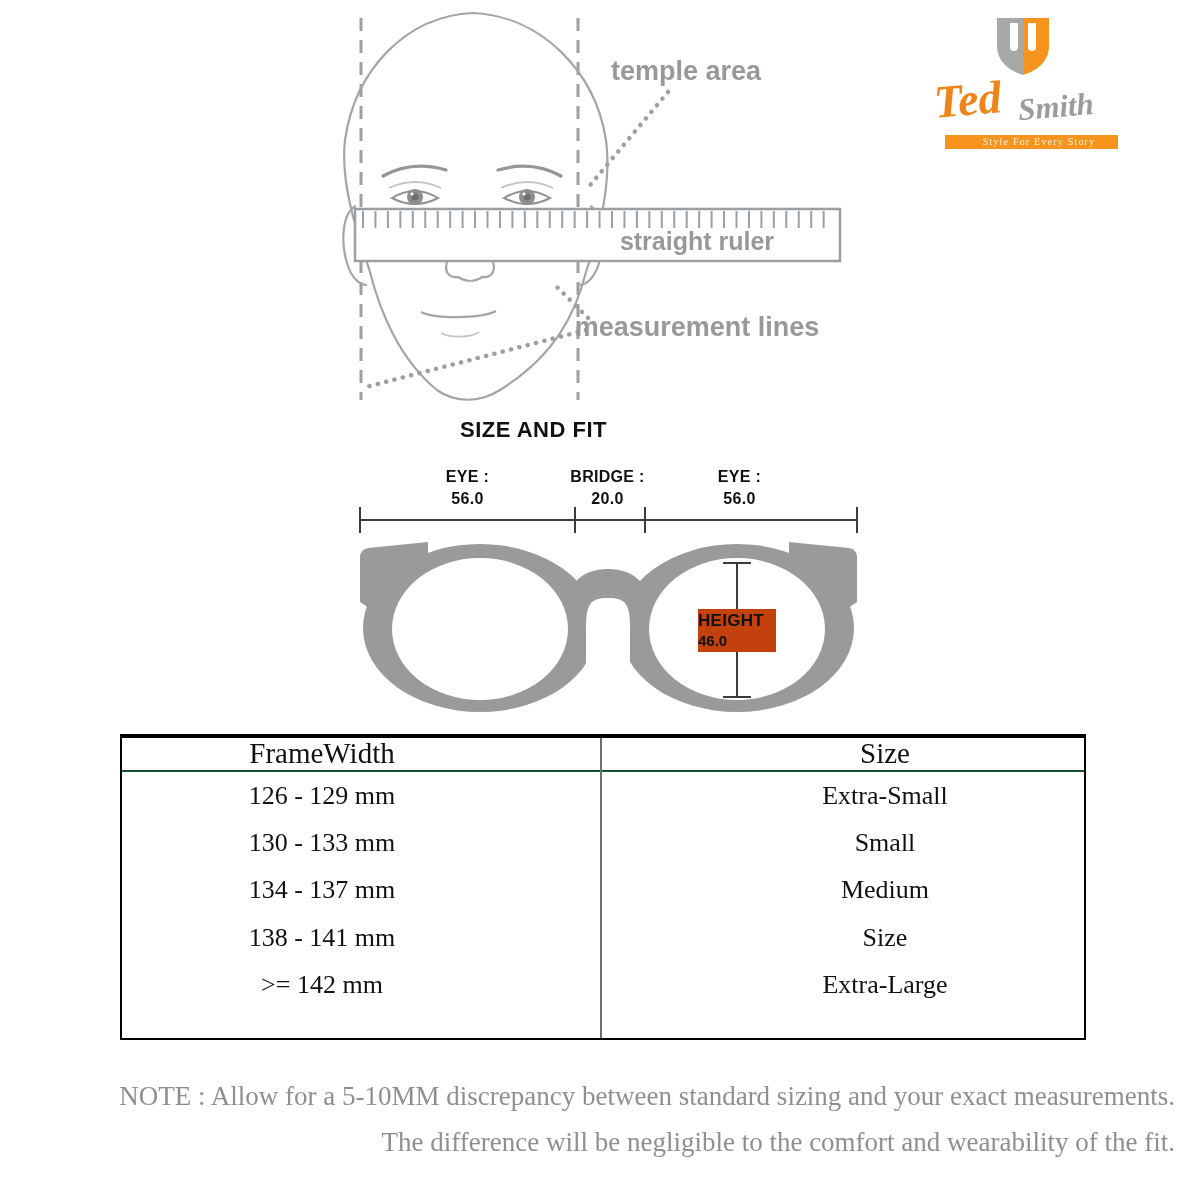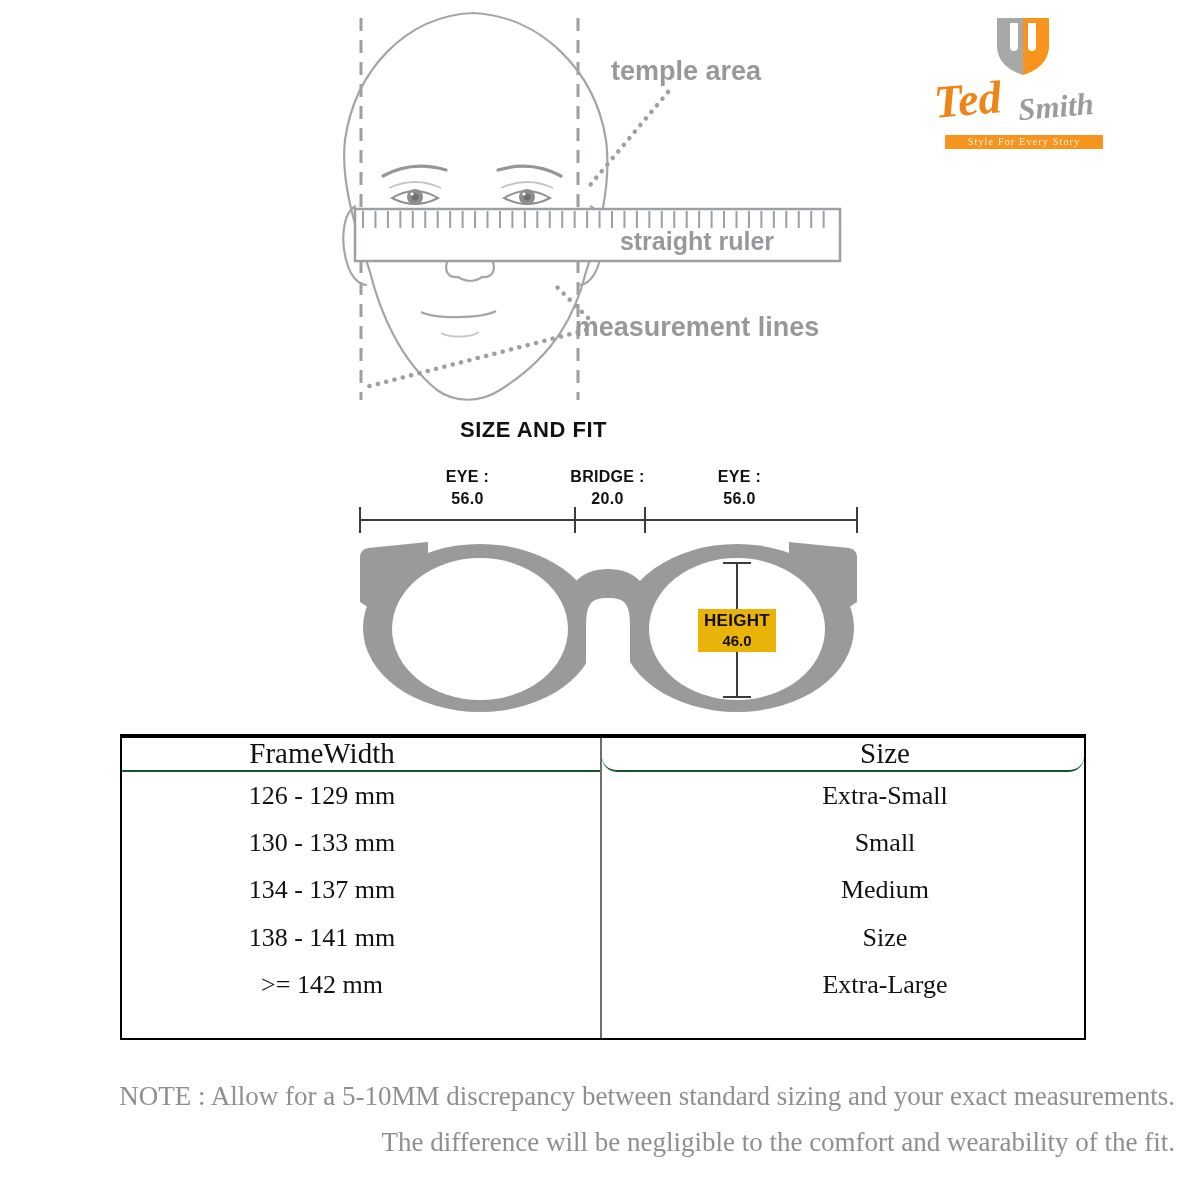--- a/index.html
+++ b/index.html
@@ -23,56 +23,56 @@
   .section-title{left:460px;top:417px;width:300px;text-align:left;
       font-size:22px;font-weight:bold;color:#111;letter-spacing:0.5px;}
 
   
   #glasses-svg{left:350px;top:495px;width:515px;height:220px;}
   .dim{stroke:#3b3b3b;stroke-width:2;}
   .frame{fill:#9a9a9a;}
   .hole{fill:#ffffff;}
   .dim-label{width:115px;text-align:center;font-size:16px;font-weight:bold;
       color:#101010;line-height:22px;letter-spacing:0.3px;}
-  .height-label{left:698px;top:609px;width:78px;text-align:center;background:#eab308;
+  .height-label{left:698px;top:609px;width:78px;text-align:left;background:#c2410c;
       font-weight:bold;color:#101010;padding:2px 0;}
   .height-label .hl1{font-size:17px;line-height:20px;letter-spacing:0.3px;}
   .height-label .hl2{font-size:15px;line-height:19px;}
 
   
   .size-table{left:120px;top:734px;width:966px;height:306px;box-sizing:border-box;
       border:2px solid #000;border-top-width:4px;display:flex;
       font-family:"Liberation Serif",serif;color:#111;}
   .col{box-sizing:border-box;display:flex;flex-direction:column;}
   .col-left{width:478px;}
   .col-right{flex:1;border-left:2px solid #6e6e6e;}
   .th{height:32px;border-bottom:2px solid #14532d;font-size:29px;line-height:30px;
       text-align:center;flex:0 0 auto;}
   .col-left .th,.col-left .td{padding-right:78px;}
-  .col-right .th,.col-right .td{padding-left:84px;border-radius:15px;}
+  .col-right .th,.col-right .td{padding-left:84px;}
   .td{height:47.4px;display:flex;align-items:center;justify-content:center;
       font-size:26px;}
   .td:first-of-type{margin-top:22px;}
 
   
   .note-line{left:75px;width:1100px;font-family:"Liberation Serif",serif;
       font-size:27px;color:#8f8f8f;text-align:right;}
   .note-1{top:1081px;}
   .note-2{top:1127px;}
 
   
   .logo{left:928px;top:15px;width:190px;height:138px;}
   .logo .shield{position:absolute;left:68px;top:3px;width:54px;height:57px;}
   .brand-first{position:absolute;left:6px;top:58px;font-family:"Liberation Serif",serif;
       font-style:italic;font-weight:bold;font-size:46px;color:#ef8418;transform:rotate(-5deg);}
   .brand-last{position:absolute;left:90px;top:74px;font-family:"Liberation Serif",serif;
       font-style:italic;font-weight:bold;font-size:31px;color:#9b9b9b;transform:rotate(-5deg);}
   .tagline-bar{position:absolute;left:17px;top:120px;width:158px;height:14px;
       background:#f7941e;color:#fdf3df;font-family:"Liberation Serif",serif;
-      font-size:10px;line-height:14px;text-align:center;letter-spacing:1.2px;}
+      font-size:10px;line-height:14px;text-align:center;letter-spacing:1.2px;padding-left:15px;}
 </style>
 </head>
 <body>
 
 <svg id="head-svg" class="abs" viewBox="325 0 570 412" xmlns="http://www.w3.org/2000/svg">
 
   <line class="dash-line" x1="361" y1="18" x2="361" y2="400"></line>
   <line class="dash-line" x1="578" y1="18" x2="578" y2="400"></line>
 
   <path class="face-line" d="M473,13

